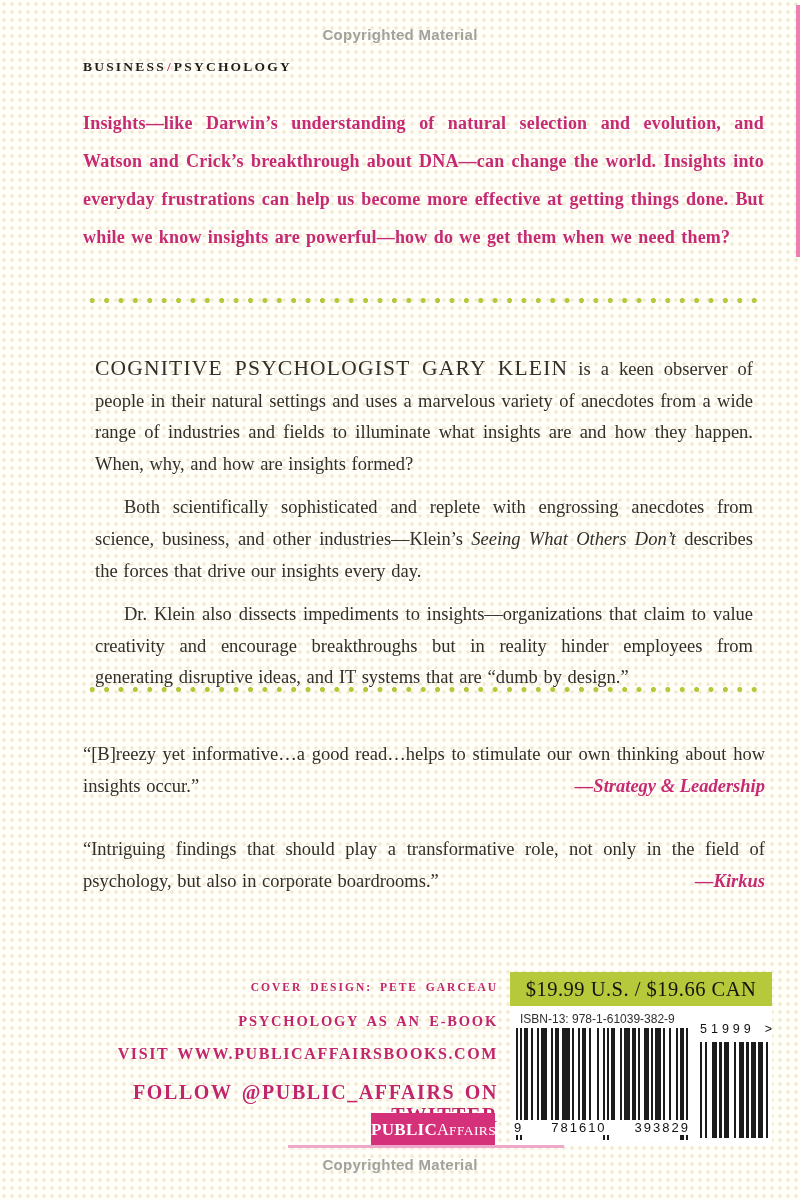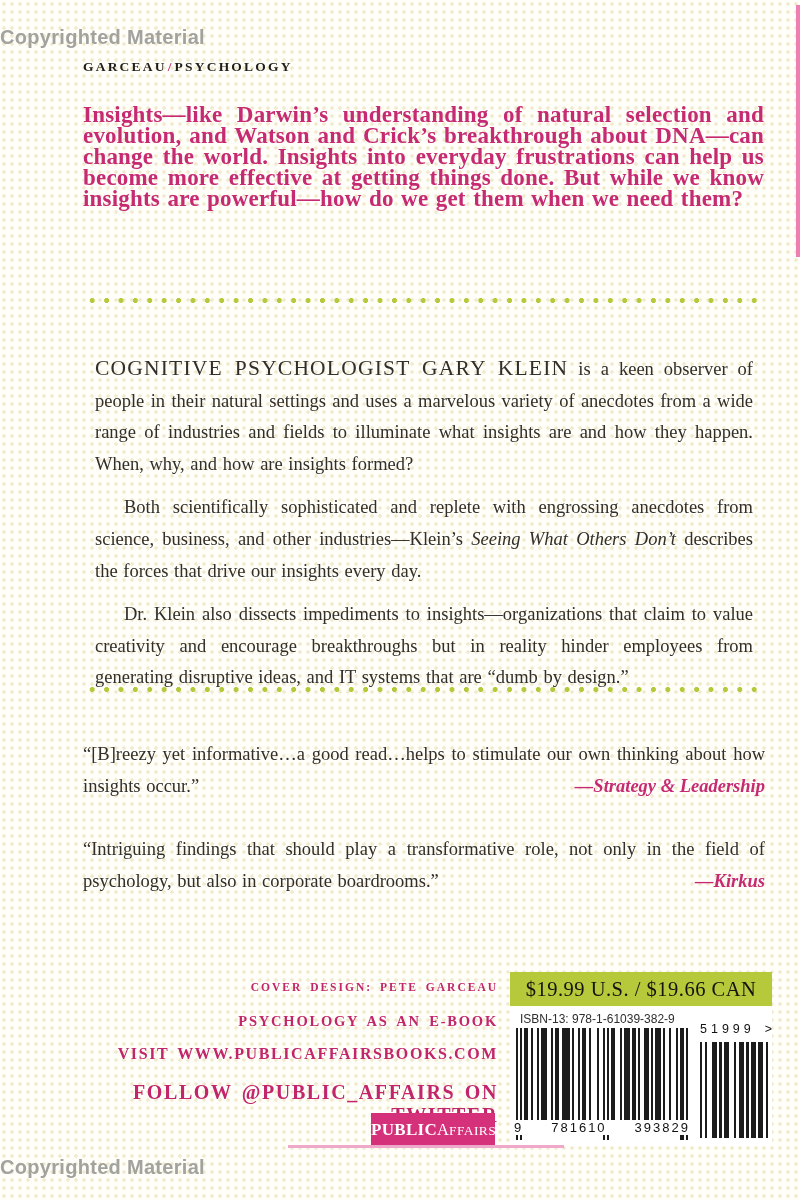--- a/index.html
+++ b/index.html
@@ -4,30 +4,30 @@
 <style>
   html,body{margin:0;padding:0;background:#ffffff;}
   .cover{
     position:relative;width:800px;height:1200px;overflow:hidden;
     background-color:#fffef9;
     background-image:radial-gradient(circle,#f1ead0 1.5px,rgba(0,0,0,0) 1.9px);
     background-size:8px 8px;
     font-family:"Liberation Serif","DejaVu Serif",serif;
     color:var(--ink,#332e29);
   }
-  .copyright{position:absolute;left:0;width:800px;
+  .copyright{position:absolute;left:0;width:800px;text-align:center;
     font-family:"Liberation Sans","DejaVu Sans",sans-serif;
-    font-weight:700;font-size:20px;color:var(--gray,#a2a29e);letter-spacing:.3px;}
+    font-weight:700;font-size:15px;color:var(--gray,#a2a29e);letter-spacing:.3px;}
   .copyright.top{top:26px;}
   .copyright.bottom{top:1156px;}
   .category{position:absolute;left:83px;top:59px;font-weight:700;font-size:13.5px;
     letter-spacing:2.2px;color:#211d1a;}
   .category .slash{color:var(--magenta,#c62a72);padding:0 1px;}
   .intro{position:absolute;left:83px;top:104px;width:681px;margin:0;
-    color:var(--magenta,#c62a72);font-weight:700;font-size:23px;line-height:21px;
+    color:var(--magenta,#c62a72);font-weight:700;font-size:18px;line-height:38px;
     text-align:justify;letter-spacing:.2px;word-spacing:1.5px;}
   .divider{position:absolute;left:85px;width:677px;height:7px;
     background-image:radial-gradient(circle,var(--green,#b5c93a) 2.3px,rgba(0,0,0,0) 2.8px);
     background-size:14.4px 7px;background-repeat:repeat-x;background-position:0 50%;}
   .divider.d1{top:297px;}
   .divider.d2{top:686px;}
   .description{position:absolute;left:83px;top:341px;width:682px;
     font-size:18.5px;line-height:31.6px;text-align:justify;word-spacing:1px;}
   .description p{margin:12px;}
   .description p.indent{text-indent:29px;}
@@ -75,21 +75,21 @@
     background:#f0a8ca;}
   .book-title{font-style:italic;}
 </style>
 </head>
 <body>
 
 <div class="cover" style="--magenta: #c62a72; --magenta2: #c2256b; --logo: #d5307a; --green: #b5c93a; --gray: #a2a29e; --ink: #332e29;">
 
   <div class="copyright top">Copyrighted Material</div>
 
-  <div class="category"><span>GARCEAU</span><span class="slash">/</span><span>PSYCHOLOGY</span></div>
+  <div class="category"><span>BUSINESS</span><span class="slash">/</span><span>PSYCHOLOGY</span></div>
 
   <p class="intro">Insights—like Darwin’s understanding of natural selection and evolution, and Watson and Crick’s breakthrough about DNA—can change the world. Insights into everyday frustrations can help us become more effective at getting things done. But while we know insights are powerful—how do we get them when we need them?</p>
 
   <div class="divider d1"></div>
 
   <div class="description">
     <p class="lead"><span class="lead-caps">COGNITIVE PSYCHOLOGIST GARY KLEIN</span><span> is a keen observer of people in their natural settings and uses a marvelous variety of anecdotes from a wide range of industries and fields to illuminate what insights are and how they happen. When, why, and how are insights formed?</span></p>
     <p class="indent"><span>Both scientifically sophisticated and replete with engrossing anecdotes from science, business, and other industries—Klein’s </span><span class="book-title">Seeing What Others Don’t</span><span> describes the forces that drive our insights every day.</span></p>
     <p class="indent">Dr. Klein also dissects impediments to insights—organizations that claim to value creativity and encourage breakthroughs but in reality hinder employees from generating disruptive ideas, and IT systems that are “dumb by design.”</p>
   </div>

